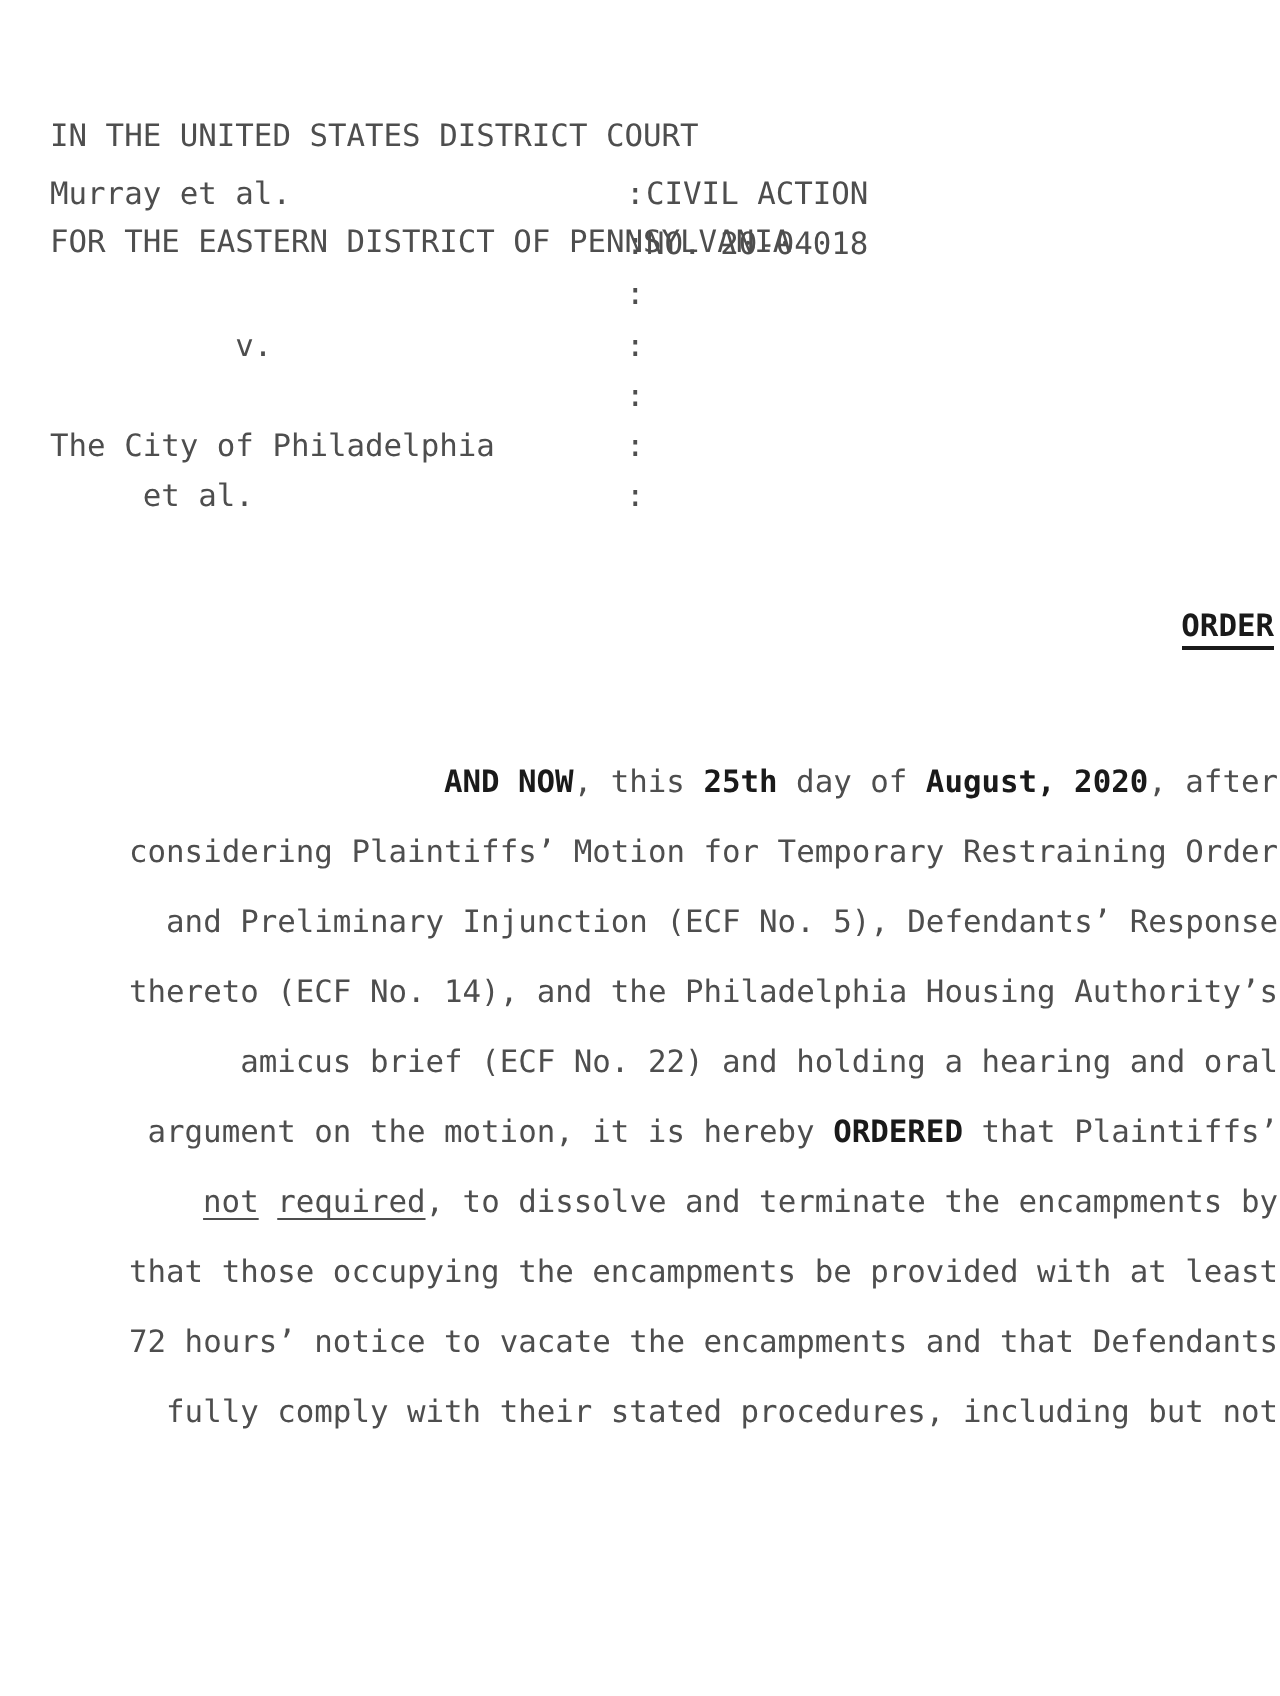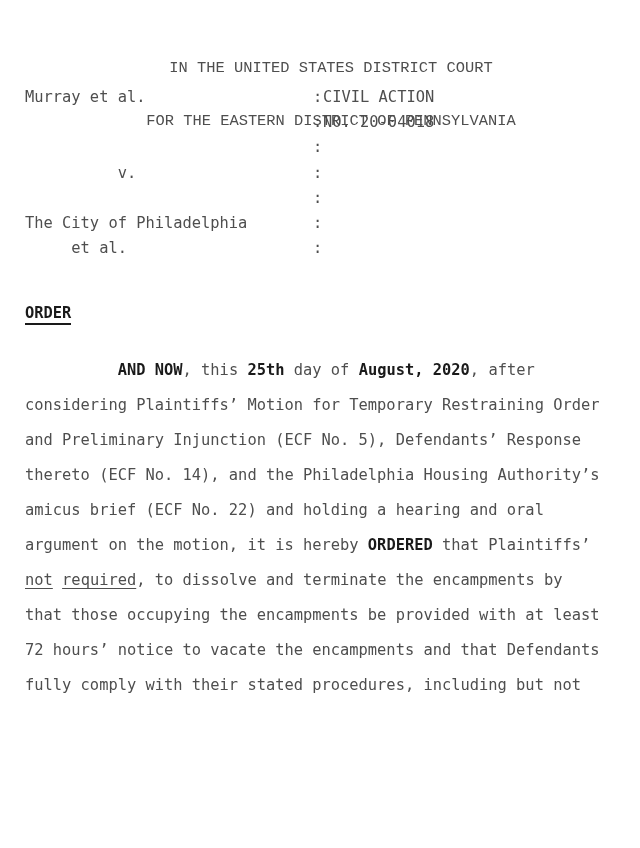--- a/index.html
+++ b/index.html
@@ -16,24 +16,23 @@
     font-family: "DejaVu Sans Mono", "Liberation Mono", monospace;
     font-size: 15.4px;
     color: var(--text);
     overflow: hidden;
   }
   .court-header {
     position: absolute;
     top: 25px;
     left: 25px;
     width: 612px;
-    text-align: center;
+    text-align: left;
     line-height: 17.6px;
     white-space: pre;
-    font-family: Liberation Mono, monospace;
   }
   .caption {
     position: absolute;
     top: 85px;
     left: 25px;
     width: 612px;
   }
   .cap-row {
     display: flex;
     height: 25.2px;
@@ -41,34 +40,35 @@
     white-space: pre;
   }
   .cap-left  { width: 288px; flex: 0 0 288px; }
   .cap-colon { width: 10px;  flex: 0 0 10px; }
   .cap-right { }
   .order-wrap {
     position: absolute;
     top: 304px;
     left: 25px;
     width: 612px;
-    text-align: left;
+    text-align: right;
   }
   .order-title {
     display: inline-block;
     font-weight: bold;
     color: var(--bold);
     border-bottom: 2px solid var(--bold);
     padding-bottom: 1px;
   }
   .body-text {
     position: absolute;
-    top: 353px;
+    top: 374px;
     left: 25px;
     width: 614px;
+    text-align: right;
   }
   .body-line {
     height: 35px;
     line-height: 35px;
     white-space: pre;
   }
   .seg-b { font-weight: bold; color: var(--bold); }
   .seg-u {
     text-decoration: underline;
     text-underline-offset: 3px;

